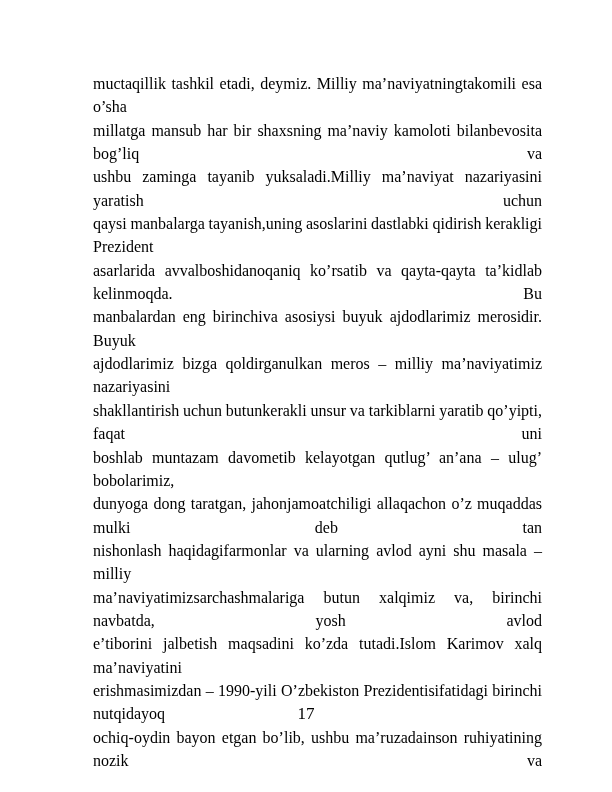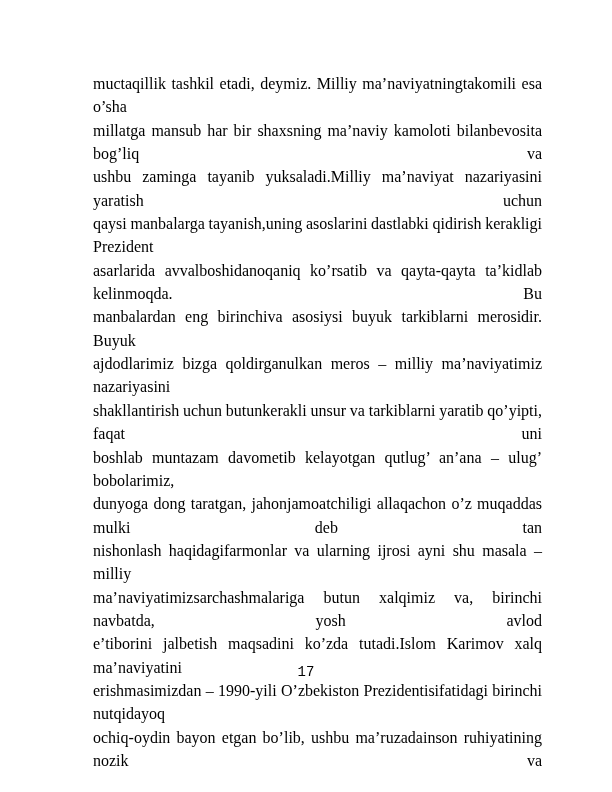--- a/index.html
+++ b/index.html
@@ -28,46 +28,46 @@
     line-height: 23.35px;
     text-align: justify;
     text-align-last: justify;
     word-spacing: -1px;
     white-space: normal;
     margin-left: 28px;
   }
   .footer {
     position: absolute;
     left: 0;
-    top: 664px;
+    top: 704px;
     width: 612px;
     text-align: center;
-    font-family: Liberation Mono, monospace;
-    font-size: 14px;
+    font-family: Liberation Serif, serif;
+    font-size: 17px;
     color: #000000;
   }
 </style>
 </head>
 <body>
 
 <div class="page">
   <div class="text-block">
 
     <div class="paragraph">
       <div class="line">muctaqillik tashkil etadi, deymiz. Milliy ma’naviyatningtakomili esa o’sha</div>
       <div class="line">millatga mansub har bir shaxsning ma’naviy kamoloti bilanbevosita bog’liq va</div>
       <div class="line">ushbu zaminga tayanib yuksaladi.Milliy ma’naviyat nazariyasini yaratish uchun</div>
       <div class="line">qaysi manbalarga tayanish,uning asoslarini dastlabki qidirish kerakligi Prezident</div>
       <div class="line">asarlarida avvalboshidanoqaniq ko’rsatib va qayta-qayta ta’kidlab kelinmoqda. Bu</div>
-      <div class="line">manbalardan eng birinchiva asosiysi buyuk tarkiblarni merosidir. Buyuk</div>
+      <div class="line">manbalardan eng birinchiva asosiysi buyuk ajdodlarimiz merosidir. Buyuk</div>
       <div class="line">ajdodlarimiz bizga qoldirganulkan meros – milliy ma’naviyatimiz nazariyasini</div>
       <div class="line">shakllantirish uchun butunkerakli unsur va tarkiblarni yaratib qo’yipti, faqat uni</div>
       <div class="line">boshlab muntazam davometib kelayotgan qutlug’ an’ana – ulug’ bobolarimiz,</div>
       <div class="line">dunyoga dong taratgan, jahonjamoatchiligi allaqachon o’z muqaddas mulki deb tan</div>
-      <div class="line">nishonlash haqidagifarmonlar va ularning ijrosi ayni shu masala – milliy</div>
+      <div class="line">nishonlash haqidagifarmonlar va ularning avlod ayni shu masala – milliy</div>
       <div class="line">ma’naviyatimizsarchashmalariga butun xalqimiz va, birinchi navbatda, yosh avlod</div>
       <div class="line">e’tiborini jalbetish maqsadini ko’zda tutadi.Islom Karimov xalq ma’naviyatini</div>
       <div class="line">erishmasimizdan – 1990-yili O’zbekiston Prezidentisifatidagi birinchi nutqidayoq</div>
       <div class="line">ochiq-oydin bayon etgan bo’lib, ushbu ma’ruzadainson ruhiyatining nozik va</div>
 
     </div>
 
   </div>
 
   <div class="footer">

